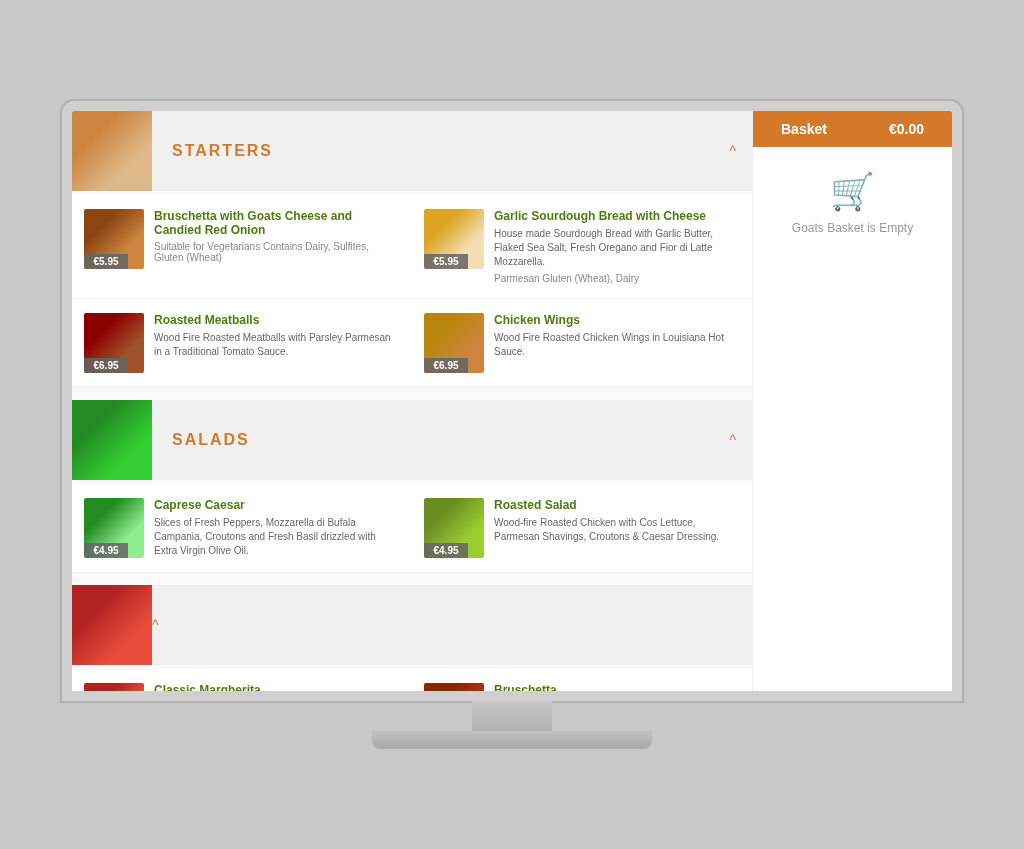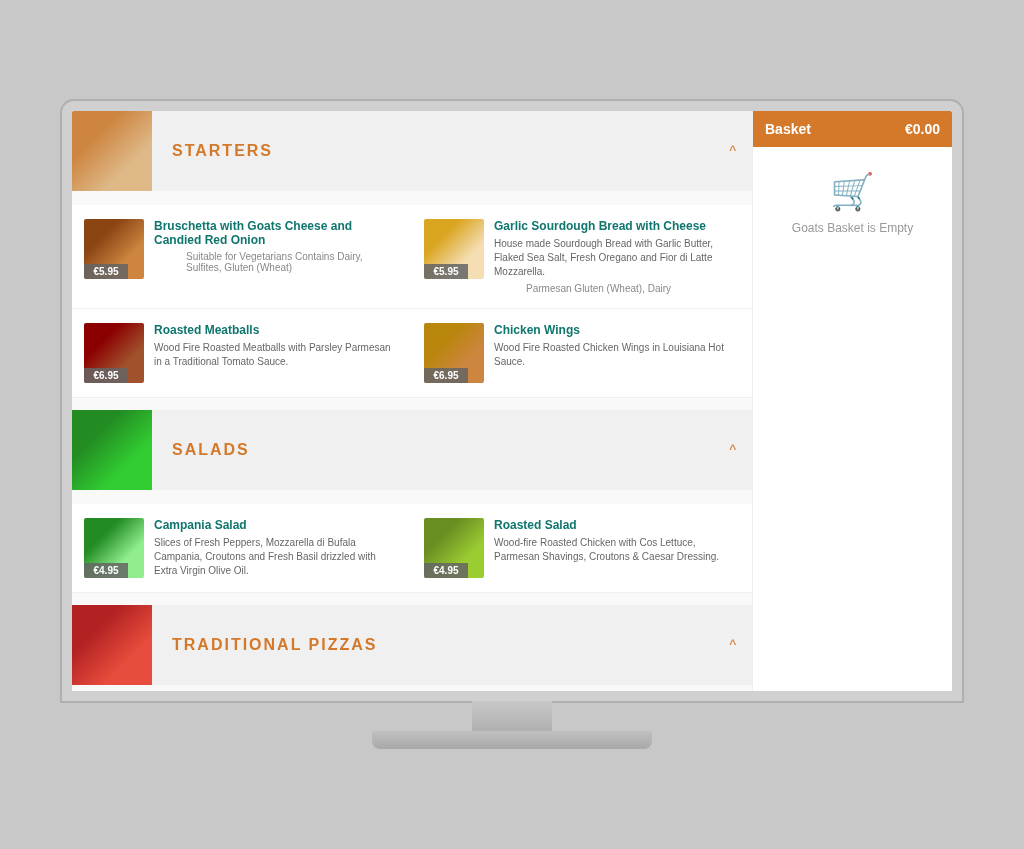--- a/index.html
+++ b/index.html
@@ -45,21 +45,21 @@
       border-left: 1px solid #eee;
       flex-shrink: 0;
     }
 
     .basket-header {
       background: #d4782a;
       color: white;
       display: flex;
       justify-content: space-between;
       align-items: center;
-      padding: 10px 12px;
+      padding: 10px 28px;
       font-size: 14px;
       font-weight: bold;
     }
 
     .basket-empty {
       display: flex;
       flex-direction: column;
       align-items: center;
       padding: 24px 16px;
       color: #999;
@@ -70,21 +70,21 @@
       font-size: 36px;
       margin-bottom: 8px;
       color: #ccc;
     }
 
     
     .section-header {
       display: flex;
       align-items: center;
       background: #f0f0f0;
-      margin-bottom: 14px;
+      margin-bottom: 4px;
       position: relative;
       height: 80px;
       overflow: hidden;
     }
 
     .section-title {
       color: #d4782a;
       font-size: 16px;
       font-weight: bold;
       letter-spacing: 2px;
@@ -148,37 +148,36 @@
       font-weight: bold;
       text-align: center;
       padding: 2px 0;
     }
 
     .menu-item-info {
       flex: 1;
     }
 
     .menu-item-name {
-      color: #0f766e;
+      color: #4d7c0f;
       font-size: 12px;
       font-weight: bold;
       margin-bottom: 4px;
     }
 
     .menu-item-desc {
       color: #666;
       font-size: 10px;
       line-height: 1.4;
     }
 
     .menu-item-allergens {
       color: #888;
       font-size: 10px;
       margin-top: 4px;
-      margin-left: 32px;
     }
 
     
     .img-bruschetta { background: linear-gradient(135deg, #8b4513 30%, #cd853f 70%); }
     .img-garlic { background: linear-gradient(135deg, #daa520 30%, #f5deb3 70%); }
     .img-meatballs { background: linear-gradient(135deg, #8b0000 30%, #a0522d 70%); }
     .img-chicken { background: linear-gradient(135deg, #b8860b 30%, #cd853f 70%); }
     .img-caprese { background: linear-gradient(135deg, #228b22 30%, #90ee90 70%); }
     .img-caesar { background: linear-gradient(135deg, #6b8e23 30%, #9acd32 70%); }
     .img-margherita { background: linear-gradient(135deg, #b22222 30%, #ff6347 70%); }
@@ -268,39 +267,38 @@
               <div class="section-img-placeholder img-salads-header"></div>
               <span class="section-title">SALADS</span>
               <span class="section-toggle">^</span>
             </div>
             <div class="menu-items-grid">
               <div class="menu-item">
                 <div class="menu-item-img img-caprese">
                   <div class="menu-item-price">€4.95</div>
                 </div>
                 <div class="menu-item-info">
-                  <div class="menu-item-name">Campania Salad</div>
+                  <div class="menu-item-name">Caprese Caesar</div>
                   <div class="menu-item-desc">Slices of Fresh Peppers, Mozzarella di Bufala Campania, Croutons and Fresh Basil drizzled with Extra Virgin Olive Oil.</div>
                 </div>
               </div>
               <div class="menu-item">
                 <div class="menu-item-img img-caesar">
                   <div class="menu-item-price">€4.95</div>
                 </div>
                 <div class="menu-item-info">
                   <div class="menu-item-name">Roasted Salad</div>
                   <div class="menu-item-desc">Wood-fire Roasted Chicken with Cos Lettuce, Parmesan Shavings, Croutons &amp; Caesar Dressing.</div>
                 </div>
               </div>
             </div>
           </div>
           <div class="section-wrapper">
             <div class="section-header">
               <div class="section-img-placeholder img-pizza-header"></div>
-              <span class="section-title">TRADITIONAL PIZZAS</span>
               <span class="section-toggle">^</span>
             </div>
             <div class="menu-items-grid">
               <div class="menu-item">
                 <div class="menu-item-img img-margherita"></div>
                 <div class="menu-item-info">
                   <div class="menu-item-name">Classic Margherita</div>
                 </div>
               </div>
               <div class="menu-item">

